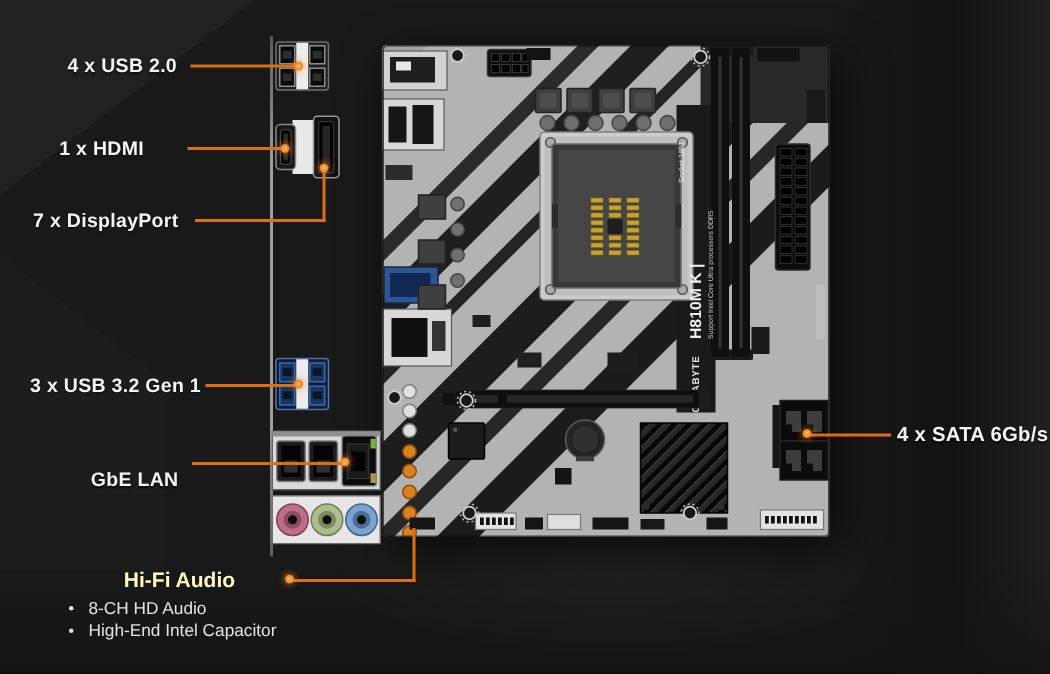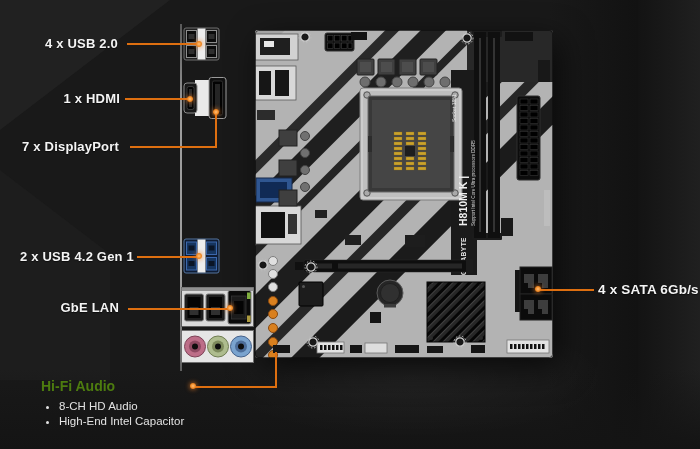--- a/index.html
+++ b/index.html
@@ -31,21 +31,21 @@
   .label.r{}
 
   .cline{position:absolute;height:2px;background:#de6f10;z-index:4;}
   .cline.v{width:2px;height:auto;}
   .cdot{position:absolute;width:6px;height:6px;border-radius:50%;
     background:radial-gradient(circle,#ffc079 0%,#f08a26 55%,#d96a0c 100%);
     box-shadow:0 0 4px 1px rgba(240,130,40,.55);z-index:5;}
 
   .icon{position:absolute;z-index:3;}
   .audio-note{position:absolute;left:41px;top:378px;z-index:5;}
-  .audio-note .title{color:#4d7c0f;font-weight:bold;font-size:14px;}
+  .audio-note .title{color:#fef9c3;font-weight:bold;font-size:14px;text-align:center;}
   .audio-note ul{margin:5px 14px 0 0;padding:0 0 0 18px;}
   .audio-note li{color:#e2e2e2;font-size:11.5px;line-height:14.5px;list-style:disc;}
 
   .board{position:absolute;left:255px;top:30px;width:298px;height:328px;z-index:2;
     filter:drop-shadow(6px 10px 16px rgba(0,0,0,.65));}
   svg text{font-family:"Liberation Sans", sans-serif;}
 </style>
 </head>
 <body>
 
@@ -459,24 +459,24 @@
   <div class="cdot" style="left:227px;top:305px"></div>
 
   <div class="cline" style="left:193px;top:386px;width:84px"></div>
   <div class="cline v" style="left:275px;top:352px;height:36px"></div>
   <div class="cdot" style="left:190px;top:383px"></div>
 
   <div class="cline" style="left:540px;top:289px;width:54px"></div>
   <div class="cdot" style="left:535px;top:286px"></div>
 
   <div class="label r" style="right:582px;top:36px">4 x USB 2.0</div>
-  <div class="label r" style="right:580px;top:91px">1 x HDMI</div>
+  <div class="label r" style="right:604px;top:91px">1 x HDMI</div>
   <div class="label r" style="right:581px;top:139px">7 x DisplayPort</div>
-  <div class="label r" style="right:566px;top:249px">2 x USB 4.2 Gen 1</div>
-  <div class="label r" style="right:581px;top:300px">GbE LAN</div>
+  <div class="label r" style="right:566px;top:249px">3 x USB 3.2 Gen 1</div>
+  <div class="label r" style="right:581px;top:312px">GbE LAN</div>
   <div class="label" style="left:598px;top:282px;font-size:13.5px">4 x SATA 6Gb/s</div>
 
   <div class="audio-note">
     <div class="title">Hi-Fi Audio</div>
     <ul>
       <li>8-CH HD Audio</li>
       <li>High-End Intel Capacitor</li>
     </ul>
   </div>
 

